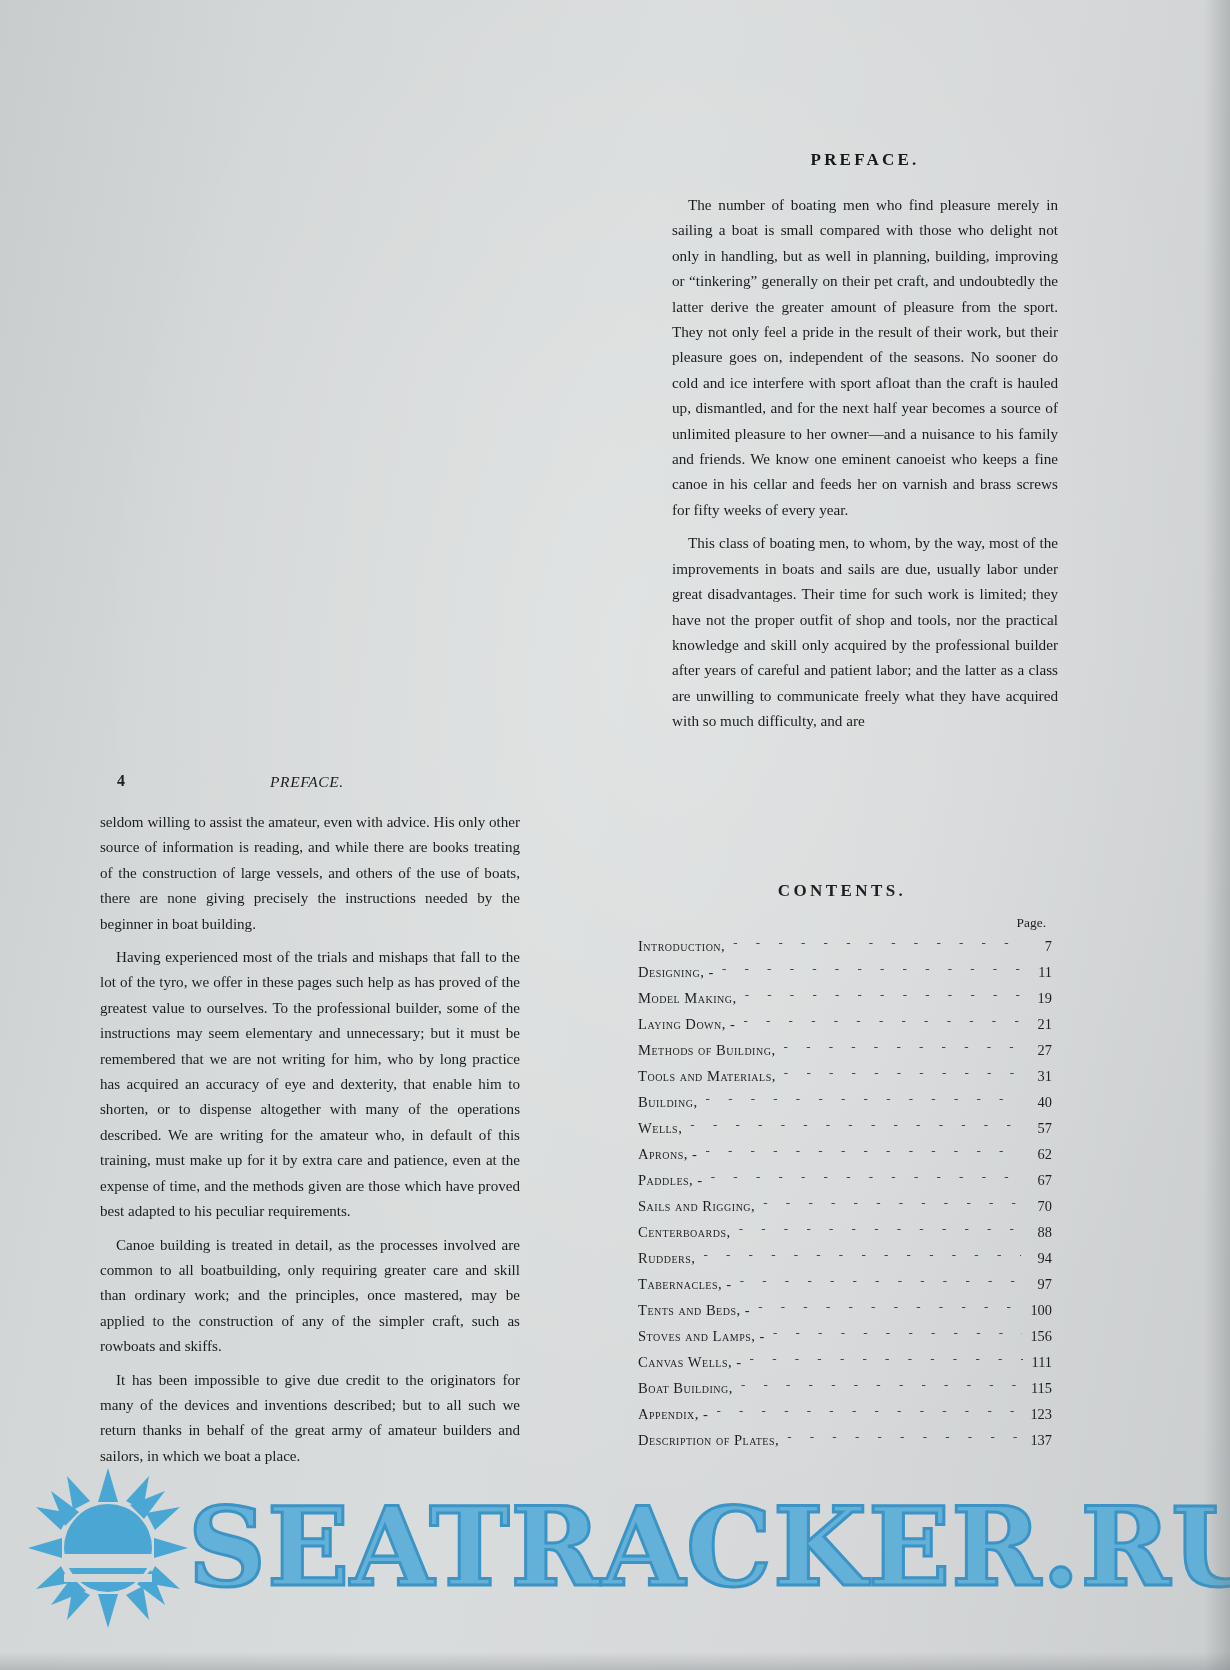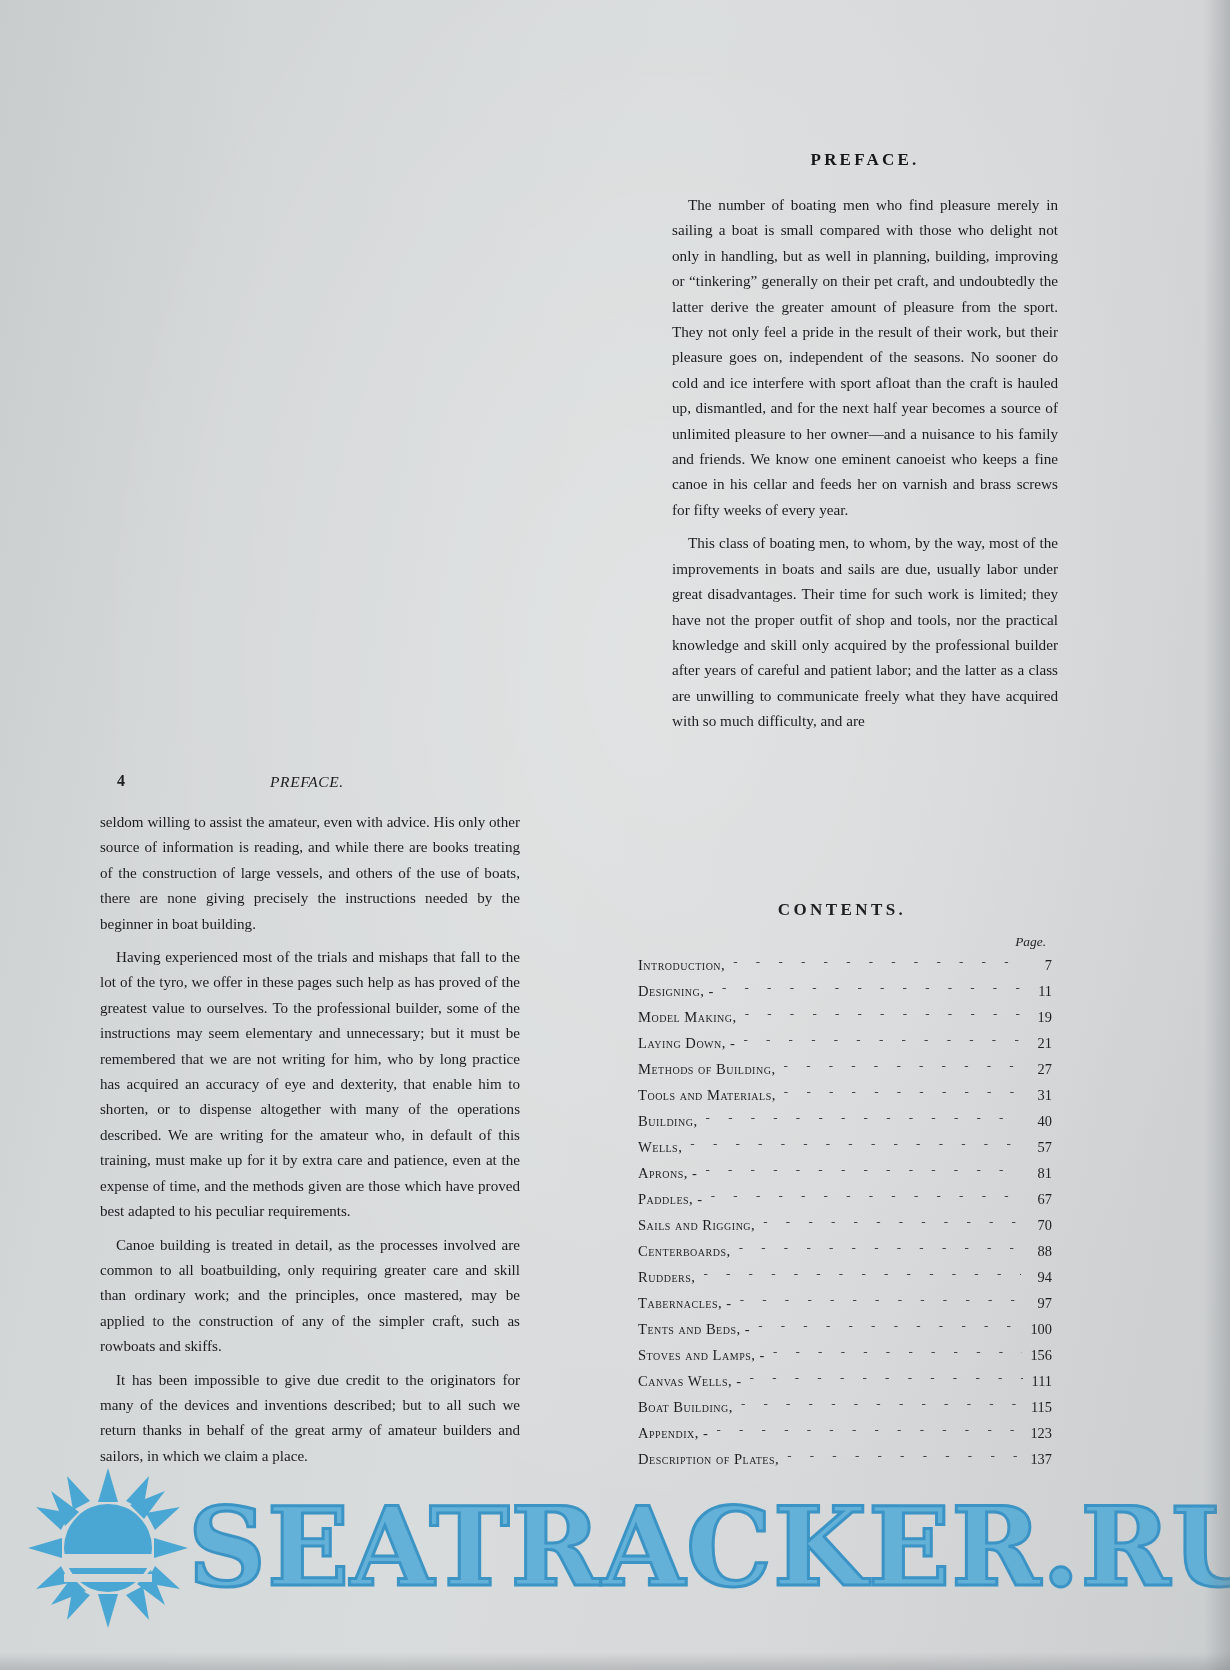--- a/index.html
+++ b/index.html
@@ -105,33 +105,32 @@
   .col-left p.body {
     font-size: 15.1px;
     line-height: 25.4px;
   }
   .col-left p.body.first { text-indent: 0; }
 
   
   .contents {
     position: absolute;
     left: 632px;
-    top: 900px;
+    top: 881px;
     width: 420px;
   }
   .contents-heading {
     text-align: center;
     font-size: 17px;
     letter-spacing: 3.4px;
     font-weight: bold;
     margin: 0 0 14px 0;
   }
   .contents-pagelabel {
     text-align: right;
-    font-style: italic;
     font-size: 13.4px;
     margin: 0 6px 2px 0;
   }
   .toc-row {
     display: flex;
     align-items: flex-start;
     font-size: 14.6px;
     line-height: 26px;
     white-space: nowrap;
   }
@@ -200,21 +199,21 @@
 </div>
 
 <div class="col-left">
   <div class="runhead">
     <span class="folio">4</span>
     <span class="title">PREFACE.</span>
   </div>
   <p class="body first">seldom willing to assist the amateur, even with advice. His only other source of information is reading, and while there are books treating of the construction of large vessels, and others of the use of boats, there are none giving precisely the instructions needed by the beginner in boat building.</p>
   <p class="body">Having experienced most of the trials and mishaps that fall to the lot of the tyro, we offer in these pages such help as has proved of the greatest value to ourselves. To the professional builder, some of the instructions may seem elementary and unnecessary; but it must be remembered that we are not writing for him, who by long practice has acquired an accuracy of eye and dexterity, that enable him to shorten, or to dispense altogether with many of the operations described. We are writing for the amateur who, in default of this training, must make up for it by extra care and patience, even at the expense of time, and the methods given are those which have proved best adapted to his peculiar requirements.</p>
   <p class="body">Canoe building is treated in detail, as the processes involved are common to all boatbuilding, only requiring greater care and skill than ordinary work; and the principles, once mastered, may be applied to the construction of any of the simpler craft, such as rowboats and skiffs.</p>
-  <p class="body">It has been impossible to give due credit to the originators for many of the devices and inventions described; but to all such we return thanks in behalf of the great army of amateur builders and sailors, in which we claim a place.</p>
+  <p class="body">It has been impossible to give due credit to the originators for many of the devices and inventions described; but to all such we return thanks in behalf of the great army of amateur builders and sailors, in which we boat a place.</p>
 </div>
 
 <div class="contents">
   <div class="contents-heading">CONTENTS.</div>
   <div class="contents-pagelabel">Page.</div>
   <div id="toc-list">
       <div class="toc-row">
         <span class="toc-label">Introduction,</span>
         <span class="toc-dots">- - - - - - - - - - - - - - - - - - - -</span>
         <span class="toc-page">7</span>
@@ -250,21 +249,21 @@
         <span class="toc-page">40</span>
       </div>
       <div class="toc-row">
         <span class="toc-label">Wells,</span>
         <span class="toc-dots">- - - - - - - - - - - - - - - - - - - -</span>
         <span class="toc-page">57</span>
       </div>
       <div class="toc-row">
         <span class="toc-label">Aprons, -</span>
         <span class="toc-dots">- - - - - - - - - - - - - - - - - - - -</span>
-        <span class="toc-page">81</span>
+        <span class="toc-page">62</span>
       </div>
       <div class="toc-row">
         <span class="toc-label">Paddles, -</span>
         <span class="toc-dots">- - - - - - - - - - - - - - - - - - - -</span>
         <span class="toc-page">67</span>
       </div>
       <div class="toc-row">
         <span class="toc-label">Sails and Rigging,</span>
         <span class="toc-dots">- - - - - - - - - - - - - - - - - - - -</span>
         <span class="toc-page">70</span>

